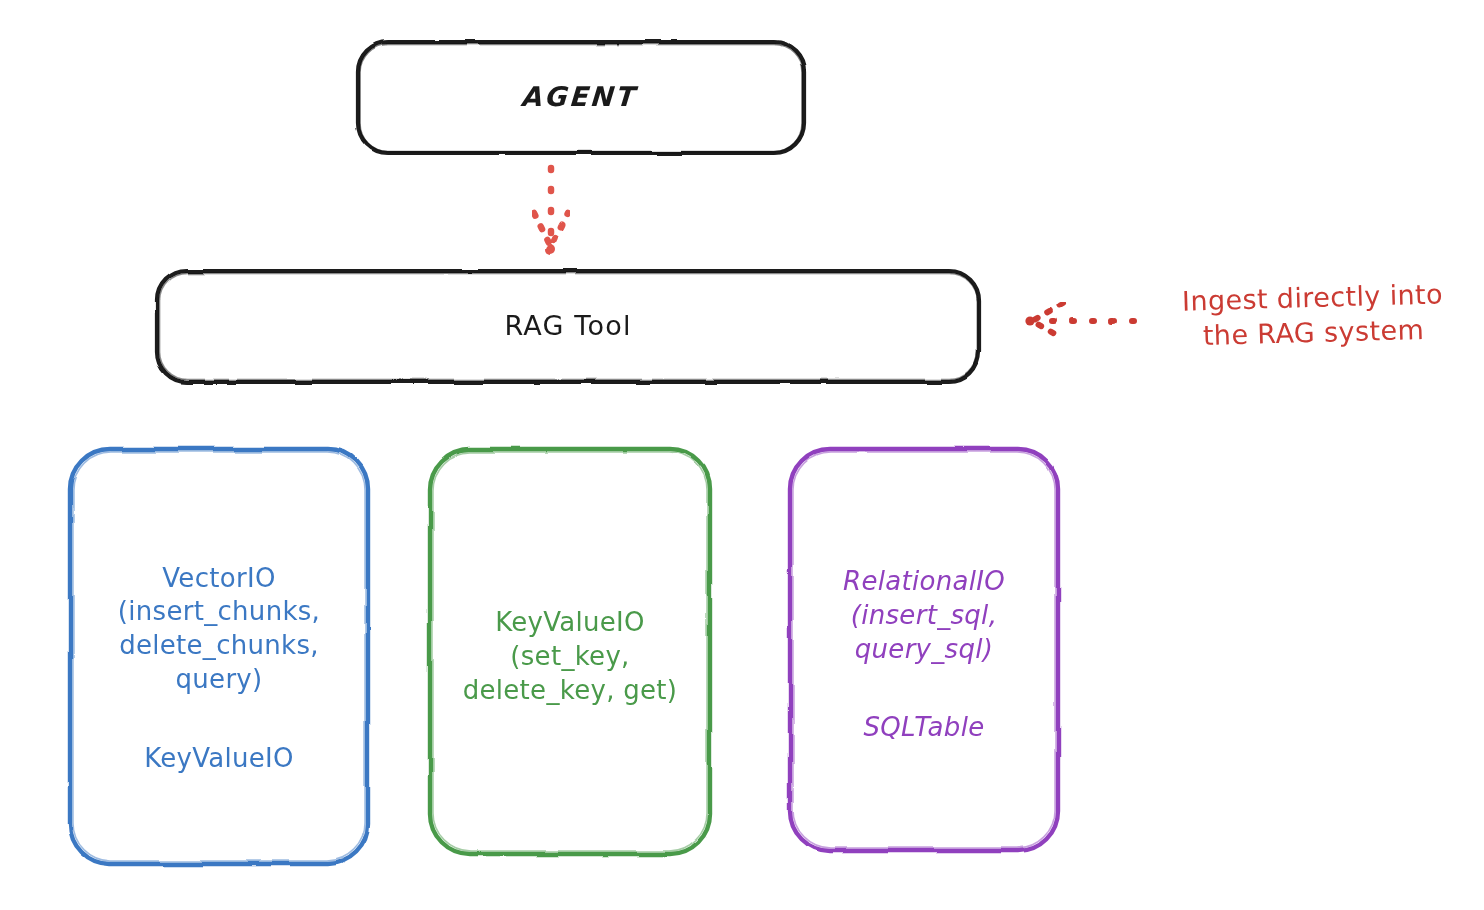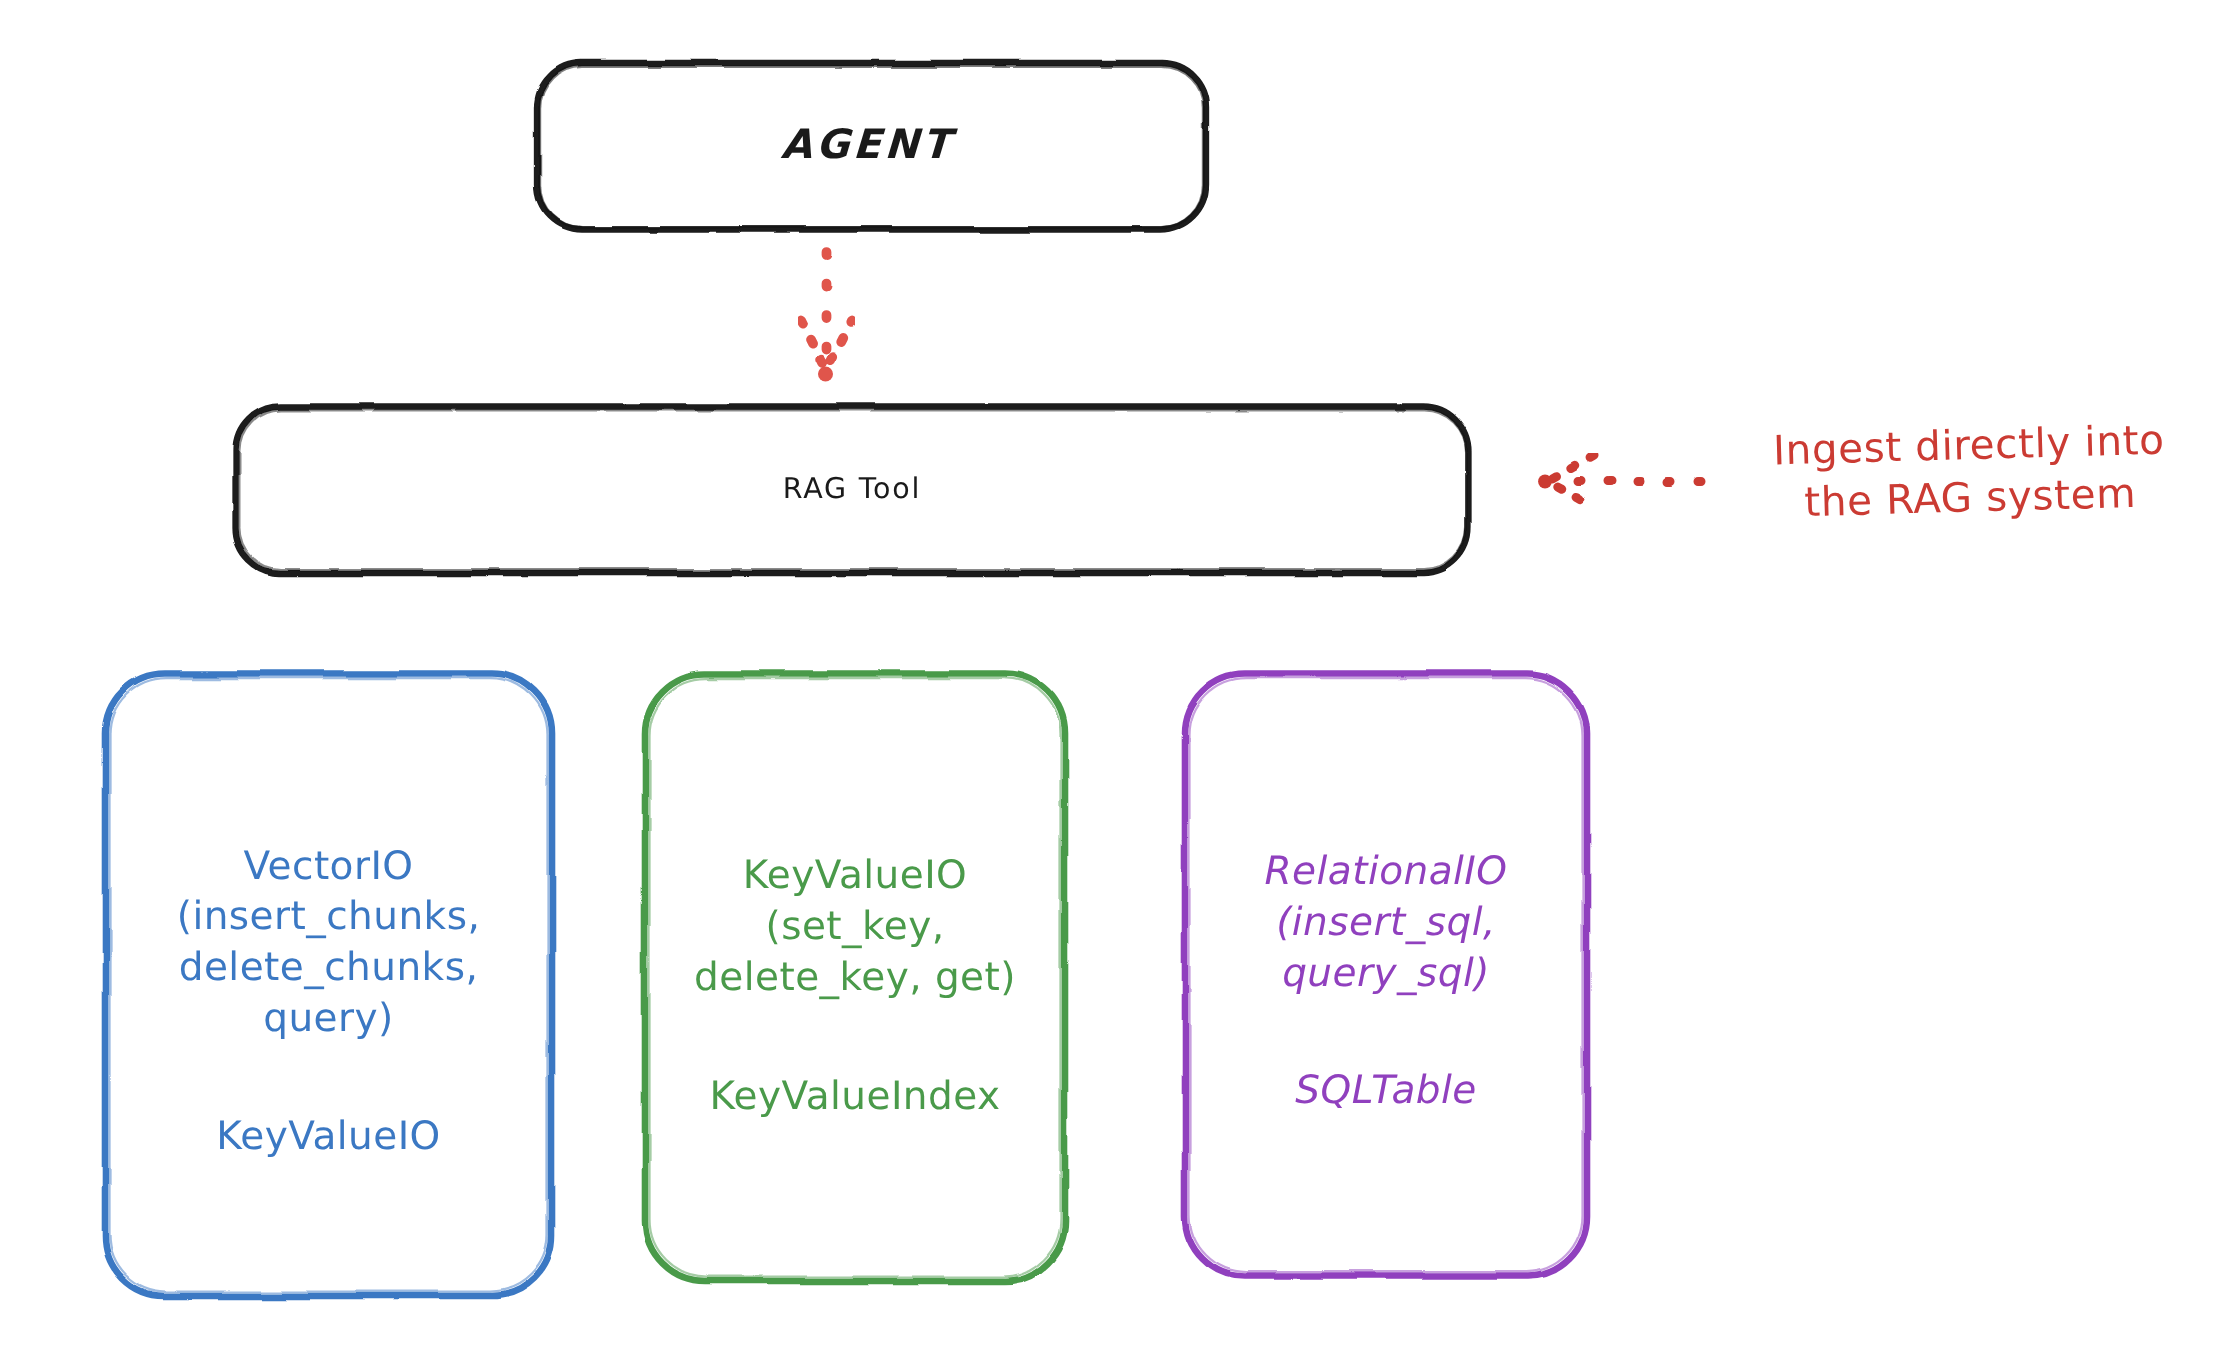--- a/index.html
+++ b/index.html
@@ -56,21 +56,21 @@
   }
 
   
   #rag-tool-node {
     left: 156px;
     top: 270px;
     width: 824px;
     height: 113px;
   }
   #rag-tool-node .node-label {
-    font-size: 19px;
+    font-size: 27px;
     color: #1a1a1a;
     letter-spacing: 1.2px;
   }
 
   
   #vector-io-node {
     left: 68px;
     top: 447px;
     width: 302px;
     height: 419px;
@@ -186,21 +186,20 @@
 (insert_chunks,
 delete_chunks,
 query)</div>
   <div class="card-label secondary">KeyValueIO</div>
 </div>
 
 <div class="node" id="key-value-io-node">
   <div class="card-label primary">KeyValueIO
 (set_key,
 delete_key, get)</div>
-  <div class="card-label secondary">KeyValueIndex</div>
 </div>
 
 <div class="node" id="relational-io-node">
   <div class="card-label primary">RelationalIO
 (insert_sql,
 query_sql)</div>
   <div class="card-label secondary">SQLTable</div>
 </div>
 
 <div id="ingest-annotation">Ingest directly into

